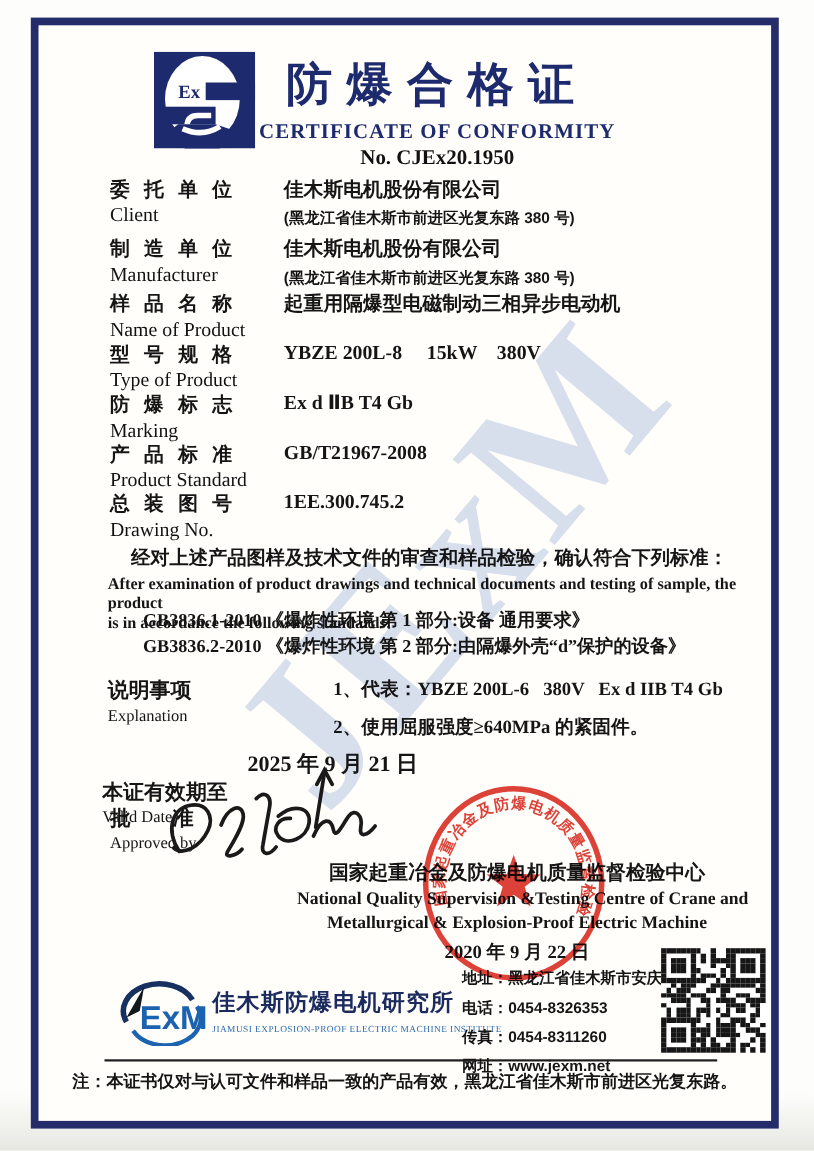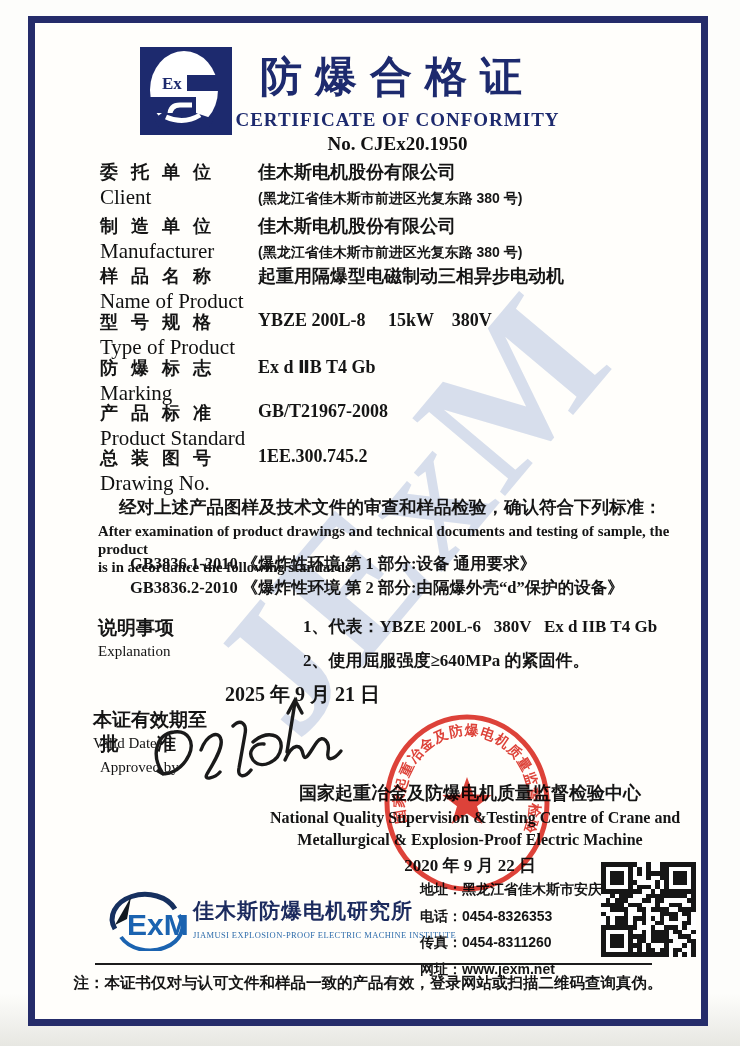--- a/index.html
+++ b/index.html
@@ -22,21 +22,21 @@
   .title-zh{font-size:42px;font-weight:bold;letter-spacing:13px;color:#1d2a6e;
             font-family:"Liberation Serif","DejaVu Serif",serif;white-space:nowrap;}
   .title-en{margin-top:4px;font-size:19px;font-weight:bold;color:#1d2a6e;letter-spacing:1px;
             font-family:"Liberation Serif","DejaVu Serif",serif;white-space:nowrap;}
   .cert-no{margin-top:2px;font-size:19px;font-weight:bold;color:#111;
            font-family:"Liberation Serif","DejaVu Serif",serif;}
   
   .row{position:absolute;left:65px;width:595px;z-index:1;}
   .row .lbl{position:absolute;left:0;top:0;width:155px;}
   .row .lbl .l-zh{font-size:18px;letter-spacing:4px;white-space:nowrap;}
-  .row .lbl .l-en{font-size:21px;margin-top:1px;color:#111;}
+  .row .lbl .l-en{font-size:18px;margin-top:1px;color:#111;}
   .row .vcol{position:absolute;left:158px;top:0;width:435px;}
   .row .val{font-size:18px;font-weight:bold;white-space:pre;
             font-family:"Liberation Serif","DejaVu Sans",serif;}
   .row .sub{font-size:14px;font-weight:bold;margin-top:6px;white-space:nowrap;}
   .r0{top:137px}.r1{top:191px}.r2{top:241px}.r3{top:287px}.r4{top:333px}.r5{top:378px}.r6{top:423px}
   
   .stmt{left:63px;top:472px;width:575px;z-index:1;}
   .stmt-zh{font-size:17.5px;font-weight:bold;white-space:nowrap;margin-left:21px;}
   .stmt-en{font-size:14.8px;line-height:18px;margin-top:3px;font-weight:bold;}
   .std1{left:95px;top:530px;z-index:1;}
@@ -687,16 +687,16 @@
         <div class="on"></div>
         <div></div>
         <div class="on"></div>
         <div></div>
         <div class="on"></div>
         <div></div>
         <div class="on"></div>
       </div>
 
     <div class="abs divider"></div>
-    <div class="abs zh note">注：本证书仅对与认可文件和样品一致的产品有效，登录网站或扫描二维码查询真伪。</div>
+    <div class="abs zh note">注：本证书仅对与认可文件和样品一致的产品有效，黑龙江省佳木斯市前进区光复东路。</div>
 
   </div>
 </div>
 
 </body></html>

